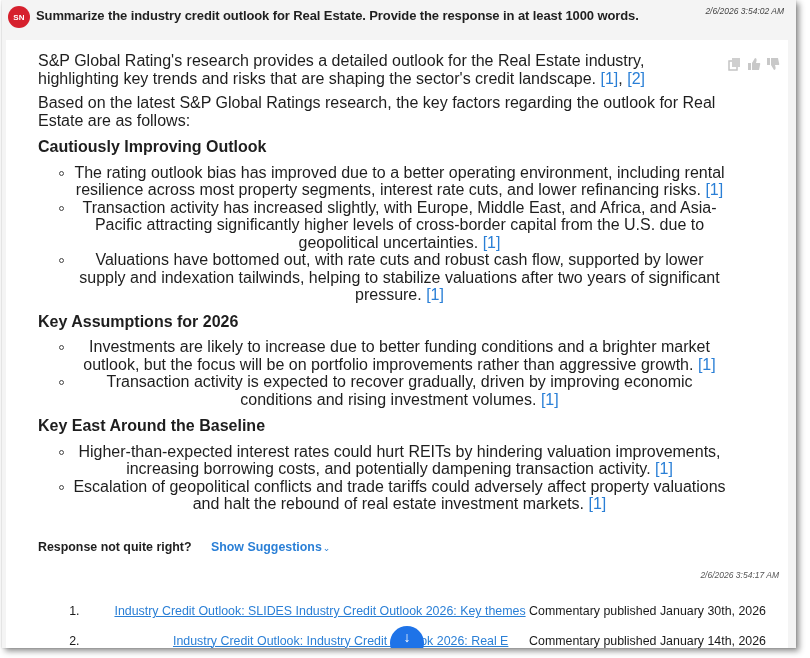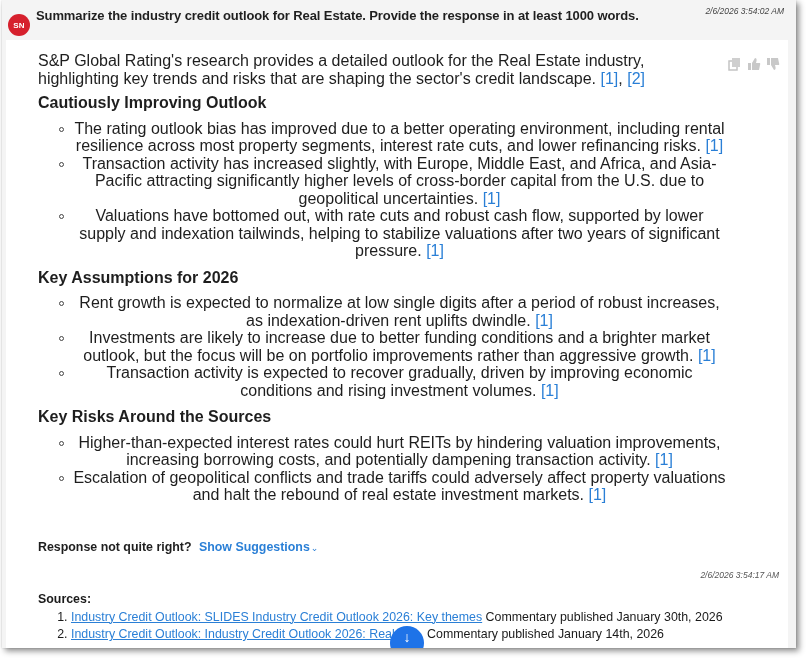--- a/index.html
+++ b/index.html
@@ -14,21 +14,21 @@
     position: absolute; left: 2px; top: 0; width: 794px; height: 648px;
     background: #f4f4f4;
     box-shadow: 3px 3px 6px rgba(0,0,0,0.45), 0 0 2px rgba(0,0,0,0.15);
     overflow: hidden;
   }
   .q-row {
     position: absolute; left: 0; top: 0; right: 0; height: 38px;
     display: flex; align-items: center;
   }
   .avatar {
-    position: absolute; left: 6px; top: 14px;
+    position: absolute; left: 6px; top: 6px;
     width: 22px; height: 22px; border-radius: 50%;
     background: #d6202d; color: #fff;
     font-size: 8px; font-weight: bold;
     display: flex; align-items: center; justify-content: center;
     letter-spacing: 0.2px;
   }
   .q-text {
     position: absolute; left: 34px; top: 8px;
     font-size: 13px; font-weight: bold; color: #1f1f1f;
     letter-spacing: -0.1px;
@@ -62,33 +62,33 @@
   .cite { color: #2a7fd6; cursor: pointer; }
   .feedback {
     position: absolute; left: 722px; top: 17px;
     display: flex; gap: 5px; align-items: center;
   }
   .feedback span { display: inline-block; cursor: pointer; }
   .retry {
     position: absolute; left: 32px; top: 500px;
     font-size: 12.4px; font-weight: bold; color: #1e1e1e;
   }
-  .retry .sugg { color: #2a7fd6; margin-left: 4px; cursor: pointer; }
+  .retry .sugg { color: #2a7fd6; margin-left: 16px; cursor: pointer; }
   .retry .chev { color: #2a7fd6; font-weight: normal; font-size: 9px; margin-left: 1px; }
   .a-time {
     position: absolute; right: 9px; top: 530px;
     font-size: 8.5px; font-style: italic; color: #555;
   }
   .sources {
     position: absolute; left: 32px; top: 551px; width: 740px;
     font-size: 12.4px; line-height: 17.5px;
   }
   .sources .title { font-weight: bold; margin: 0; }
   .sources ol { margin: 0; padding-left: 33px; }
-  .sources li { margin: 0; }
+  .sources li { margin: 12px; text-align: right; }
   .sources a { color: #2a7fd6; text-decoration: underline; cursor: pointer; }
   .scroll-btn {
     position: absolute; left: 388px; top: 626px;
     width: 34px; height: 34px; border-radius: 50%;
     background: #1e73e8; color: #fff;
     display: flex; align-items: flex-start; justify-content: center;
     font-size: 14px; padding-top: 3px; box-sizing: border-box;
     cursor: pointer;
   }
 </style>
@@ -123,51 +123,50 @@
           </svg>
       </span>
     </div>
 
     <div class="content">
       <p class="p1">
         <span>S&amp;P Global Rating's research provides a detailed outlook for the Real Estate industry, highlighting key trends and risks that are shaping the sector's credit landscape.</span>
         <span class="cite">[1]</span>,
         <span class="cite">[2]</span>
       </p>
+      <p class="p2">Based on the latest S&amp;P Global Ratings research, the key factors regarding the outlook for Real Estate are as follows:</p>
 
       <p class="heading">Cautiously Improving Outlook</p>
       <ul class="bullets">
         <li><span>The rating outlook bias has improved due to a better operating environment, including rental resilience across most property segments, interest rate cuts, and lower refinancing risks.</span> <span class="cite">[1]</span></li>
         <li><span>Transaction activity has increased slightly, with Europe, Middle East, and Africa, and Asia-Pacific attracting significantly higher levels of cross-border capital from the U.S. due to geopolitical uncertainties.</span> <span class="cite">[1]</span></li>
         <li><span>Valuations have bottomed out, with rate cuts and robust cash flow, supported by lower supply and indexation tailwinds, helping to stabilize valuations after two years of significant pressure.</span> <span class="cite">[1]</span></li>
       </ul>
 
       <p class="heading">Key Assumptions for 2026</p>
       <ul class="bullets">
-        <li><span>Rent growth is expected to normalize at low single digits after a period of robust increases, as indexation-driven rent uplifts dwindle.</span> <span class="cite">[1]</span></li>
         <li><span>Investments are likely to increase due to better funding conditions and a brighter market outlook, but the focus will be on portfolio improvements rather than aggressive growth.</span> <span class="cite">[1]</span></li>
         <li><span>Transaction activity is expected to recover gradually, driven by improving economic conditions and rising investment volumes.</span> <span class="cite">[1]</span></li>
       </ul>
 
-      <p class="heading">Key Risks Around the Sources</p>
+      <p class="heading">Key East Around the Baseline</p>
       <ul class="bullets">
         <li><span>Higher-than-expected interest rates could hurt REITs by hindering valuation improvements, increasing borrowing costs, and potentially dampening transaction activity.</span> <span class="cite">[1]</span></li>
         <li><span>Escalation of geopolitical conflicts and trade tariffs could adversely affect property valuations and halt the rebound of real estate investment markets.</span> <span class="cite">[1]</span></li>
       </ul>
     </div>
 
     <div class="retry">
       <span>Response not quite right?</span>
       <span class="sugg">Show Suggestions</span><span class="chev">⌄</span>
     </div>
 
     <div class="a-time">2/6/2026 3:54:17 AM</div>
 
     <div class="sources">
-      <p class="title">Sources:</p>
       <ol>
         <li><a>Industry Credit Outlook: SLIDES Industry Credit Outlook 2026: Key themes</a> <span>Commentary published January 30th, 2026</span></li>
         <li><a>Industry Credit Outlook: Industry Credit Outlook 2026: Real E</a>&nbsp;&nbsp;&nbsp;&nbsp;&nbsp;&nbsp;<span>Commentary published January 14th, 2026</span></li>
       </ol>
     </div>
   </div>
 
   <div class="scroll-btn">
     <span>↓</span>
   </div>

